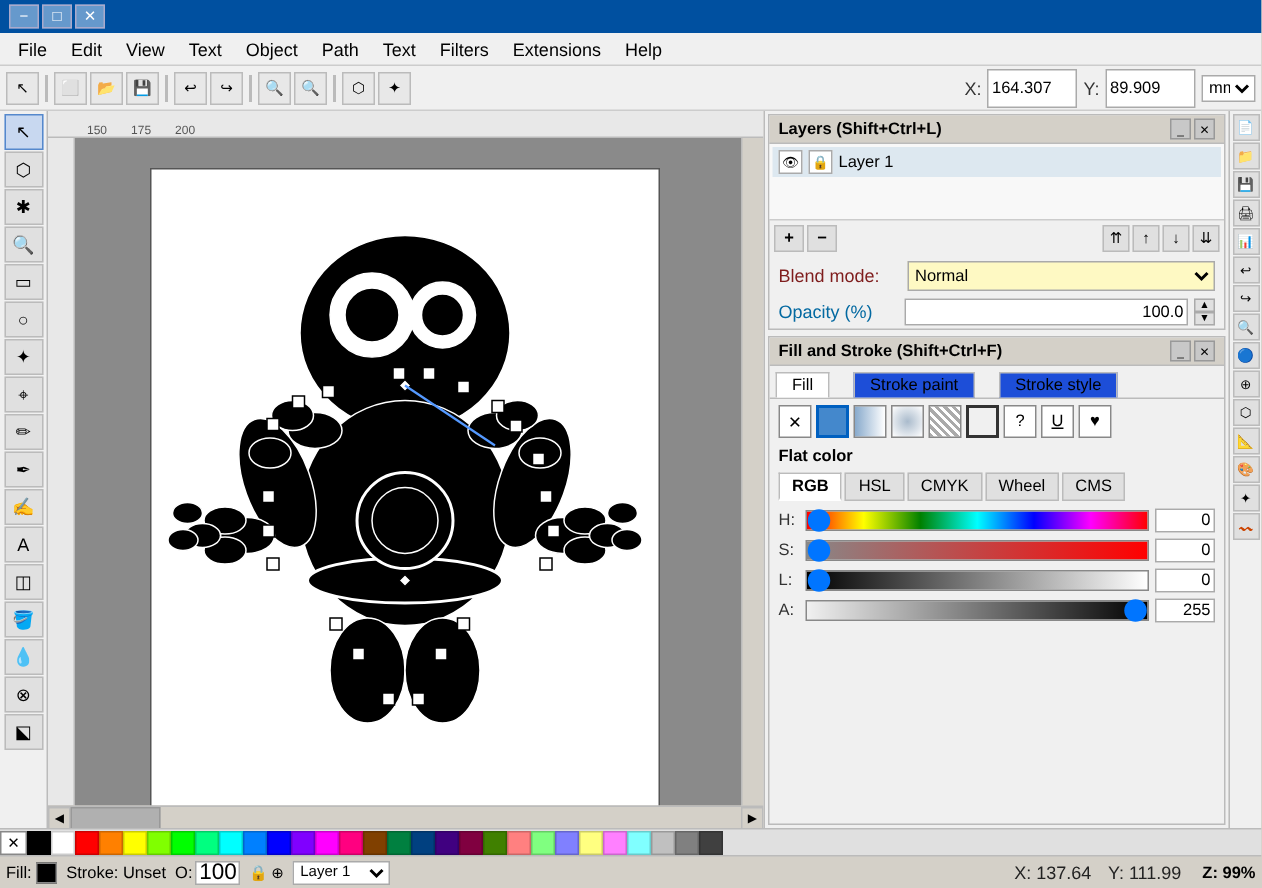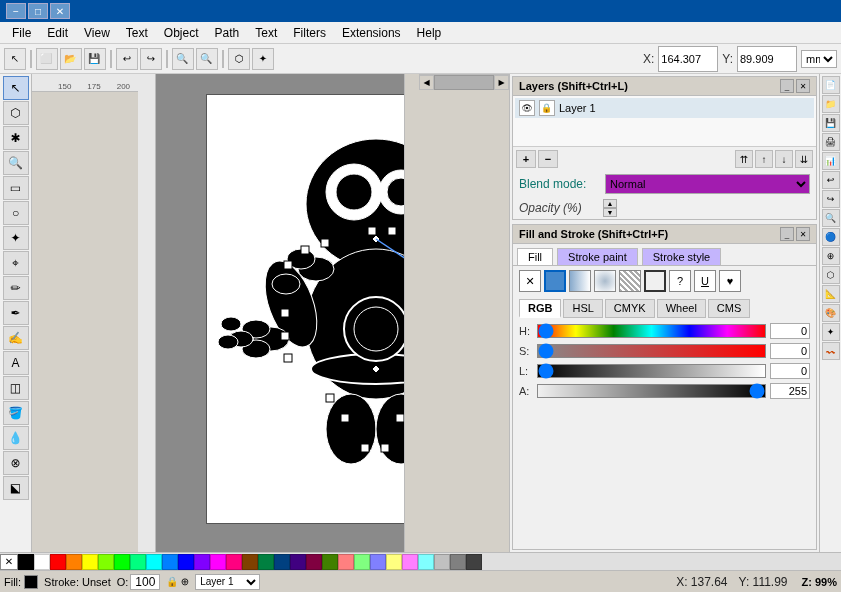--- a/index.html
+++ b/index.html
@@ -27,21 +27,21 @@
 
     
     .main-area { display: flex; flex: 1; overflow: hidden; }
 
     
     .left-toolbox { width: 32px; background: #f0f0f0; border-right: 1px solid #bbb; display: flex; flex-direction: column; align-items: center; padding: 2px; gap: 1px; overflow: hidden; }
     .tool-btn { width: 26px; height: 24px; background: #e0e0e0; border: 1px solid #bbb; display: flex; align-items: center; justify-content: center; cursor: pointer; font-size: 12px; }
     .tool-btn.active { background: #c8d8f0; border: 1px solid #5588cc; }
 
     
-    .canvas-wrapper { flex: 1; display: flex; flex-direction: row; overflow: hidden; position: relative; }
+    .canvas-wrapper { flex: 1; display: flex; flex-direction: column; overflow: hidden; position: relative; }
     .canvas-ruler-top { height: 18px; background: #e8e8e8; border-bottom: 1px solid #bbb; display: flex; align-items: flex-end; padding-left: 18px; }
     .canvas-row { display: flex; flex: 1; overflow: hidden; }
     .canvas-ruler-left { width: 18px; background: #e8e8e8; border-right: 1px solid #bbb; }
     .canvas-viewport { flex: 1; background: #8a8a8a; overflow: hidden; position: relative; cursor: crosshair; }
     .canvas-page { position: absolute; background: white; border: 1px solid #555; left: 50px; top: 20px; width: 340px; height: 430px; }
     .canvas-scrollbar-right { width: 15px; background: #d4d0c8; border-left: 1px solid #bbb; }
     .canvas-scrollbar-bottom { height: 15px; background: #d4d0c8; border-top: 1px solid #bbb; display: flex; align-items: center; }
     .ruler-tick { font-size: 8px; color: #555; padding: 0 8px; }
 
     
@@ -64,32 +64,32 @@
     .layers-content { background: #f8f8f8; min-height: 50px; padding: 2px; }
     .layer-row { display: flex; align-items: center; gap: 4px; padding: 2px 4px; background: #dde8f0; }
     .layer-icon { width: 16px; height: 16px; background: #fff; border: 1px solid #aaa; display: flex; align-items: center; justify-content: center; font-size: 9px; }
     .layer-name { flex: 1; font-size: 11px; }
 
     .layers-toolbar { display: flex; align-items: center; padding: 3px; gap: 2px; border-top: 1px solid #ccc; }
     .layers-tool-btn { width: 20px; height: 18px; border: 1px solid #bbb; background: #e0e0e0; display: flex; align-items: center; justify-content: center; cursor: pointer; font-size: 11px; font-weight: bold; }
     .layers-arrow-btn { width: 18px; height: 18px; border: 1px solid #bbb; background: #e0e0e0; display: flex; align-items: center; justify-content: center; cursor: pointer; font-size: 10px; }
 
     .blend-row { display: flex; align-items: center; padding: 3px 6px; gap: 6px; }
-    .blend-label { color: #0f766e; width: 80px; }
-    .blend-select { flex: 1; height: 20px; border: 1px solid #aaa; background: #a21caf; font-size: 11px; }
+    .blend-label { color: #7f1d1d; width: 80px; }
+    .blend-select { flex: 1; height: 20px; border: 1px solid #aaa; background: #fef9c3; font-size: 11px; }
     .opacity-row { display: flex; align-items: center; padding: 2px 6px; gap: 4px; }
-    .opacity-label { width: 80px; color: #404040; font-style: italic; }
+    .opacity-label { width: 80px; color: #0369a1; }
     .opacity-input { flex: 1; height: 18px; border: 1px solid #aaa; background: white; padding: 0 2px; font-size: 11px; text-align: right; }
     .opacity-spin { display: flex; flex-direction: column; }
     .spin-btn { width: 14px; height: 9px; border: 1px solid #aaa; background: #e0e0e0; font-size: 7px; cursor: pointer; display: flex; align-items: center; justify-content: center; }
 
     
     .fill-stroke-panel { background: #f0f0f0; border: 1px solid #bbb; margin: 2px; flex: 1; overflow: hidden; }
-    .fs-tabs { display: flex; gap: 4px; padding: 4px 4px 0; text-align: right; }
-    .fs-tab { padding: 2px 10px; border: 1px solid #bbb; background: #c4b5fd; cursor: pointer; font-size: 11px; border-bottom: none; }
+    .fs-tabs { display: flex; gap: 16px; padding: 4px 4px 0; text-align: right; }
+    .fs-tab { padding: 2px 10px; border: 1px solid #bbb; background: #1d4ed8; cursor: pointer; font-size: 11px; border-bottom: none; }
     .fs-tab.active { background: white; }
     .fs-color-btns { display: flex; align-items: center; gap: 3px; padding: 4px 6px; border-top: 1px solid #bbb; }
     .fs-color-btn { width: 22px; height: 22px; border: 1px solid #888; display: flex; align-items: center; justify-content: center; cursor: pointer; font-size: 11px; background: white; }
     .fs-color-btn.selected { border: 2px solid #0060c0; background: #ddeeff; }
     .fs-color-btn.stroke-box { border: 2px solid #333; background: transparent; }
 
     .flat-color-label { padding: 2px 6px; font-weight: bold; font-size: 11px; }
 
     .color-mode-tabs { display: flex; gap: 2px; padding: 3px 6px; }
     .color-tab { padding: 2px 8px; border: 1px solid #bbb; background: #e0e0e0; cursor: pointer; font-size: 11px; }
@@ -103,21 +103,21 @@
     .color-slider.lit { background: linear-gradient(to right, black, white); }
     .color-slider.alpha { background: linear-gradient(to right, transparent, #000), repeating-linear-gradient(45deg, #ccc 0px, #ccc 4px, white 4px, white 8px); }
     .slider-val-input { width: 40px; height: 16px; border: 1px solid #aaa; background: white; text-align: right; font-size: 11px; padding: 0 2px; }
 
     
     .status-bar { height: 22px; background: #d4d0c8; border-top: 1px solid #bbb; display: flex; align-items: center; padding: 0 4px; gap: 6px; }
     .status-fill { display: flex; align-items: center; gap: 3px; }
     .fill-swatch { width: 14px; height: 14px; border: 1px solid #888; }
     .status-text { font-size: 11px; }
     .status-opacity { display: flex; align-items: center; gap: 2px; }
-    .opacity-field { width: 30px; height: 16px; border: 1px solid #aaa; background: white; font-size: 12px; text-align: center; }
+    .opacity-field { width: 30px; height: 16px; border: 1px solid #aaa; background: white; font-size: 15px; text-align: center; }
     .status-layer { display: flex; align-items: center; gap: 2px; }
     .layer-select { width: 65px; height: 16px; border: 1px solid #aaa; background: white; font-size: 10px; }
     .status-msg { flex: 1; font-size: 11px; color: #222; margin-left: 8px; }
     .status-coords { margin-left: auto; font-size: 11px; color: #222; }
     .status-zoom { font-size: 11px; margin-left: 4px; }
 
     
     .palette-strip { height: 18px; background: #e0e0e0; border-top: 1px solid #bbb; display: flex; align-items: center; overflow: hidden; }
     .palette-none { width: 18px; height: 16px; border: 1px solid #888; background: white; display: flex; align-items: center; justify-content: center; font-size: 10px; cursor: pointer; }
     .palette-color { width: 16px; height: 16px; border: 1px solid rgba(0,0,0,0.2); cursor: pointer; flex-shrink: 0; }
@@ -336,20 +336,21 @@
         <span class="blend-label">Blend mode:</span>
         <select class="blend-select">
           <option>Normal</option>
           <option>Multiply</option>
           <option>Screen</option>
           <option>Overlay</option>
         </select>
       </div>
       <div class="opacity-row">
         <span class="opacity-label">Opacity (%)</span>
+        <input class="opacity-input" type="text" value="100.0" style="">
         <div class="opacity-spin">
           <div class="spin-btn">▲</div>
           <div class="spin-btn">▼</div>
         </div>
       </div>
     </div>
 
     <div class="fill-stroke-panel">
       <div class="panel-header">
         <span class="panel-title">Fill and Stroke (Shift+Ctrl+F)</span>
@@ -367,20 +368,21 @@
         <div class="fs-color-btn">✕</div>
         <div class="fs-color-btn selected" style="background:#4488cc;"></div>
         <div class="fs-color-btn" style="background:linear-gradient(to right, #88aacc, white);"></div>
         <div class="fs-color-btn" style="background:radial-gradient(circle, #aabbcc, white);"></div>
         <div class="fs-color-btn" style="background:repeating-linear-gradient(45deg, #aaa 0px, #aaa 2px, white 2px, white 4px);"></div>
         <div class="fs-color-btn stroke-box"></div>
         <div class="fs-color-btn">?</div>
         <div class="fs-color-btn" style="text-decoration:underline;">U</div>
         <div class="fs-color-btn">♥</div>
       </div>
+      <div class="flat-color-label">Flat color</div>
       <div class="color-mode-tabs">
         <div class="color-tab active">RGB</div>
         <div class="color-tab">HSL</div>
         <div class="color-tab">CMYK</div>
         <div class="color-tab">Wheel</div>
         <div class="color-tab">CMS</div>
       </div>
 
       <div class="color-slider-row">
         <span class="slider-label">H:</span>

